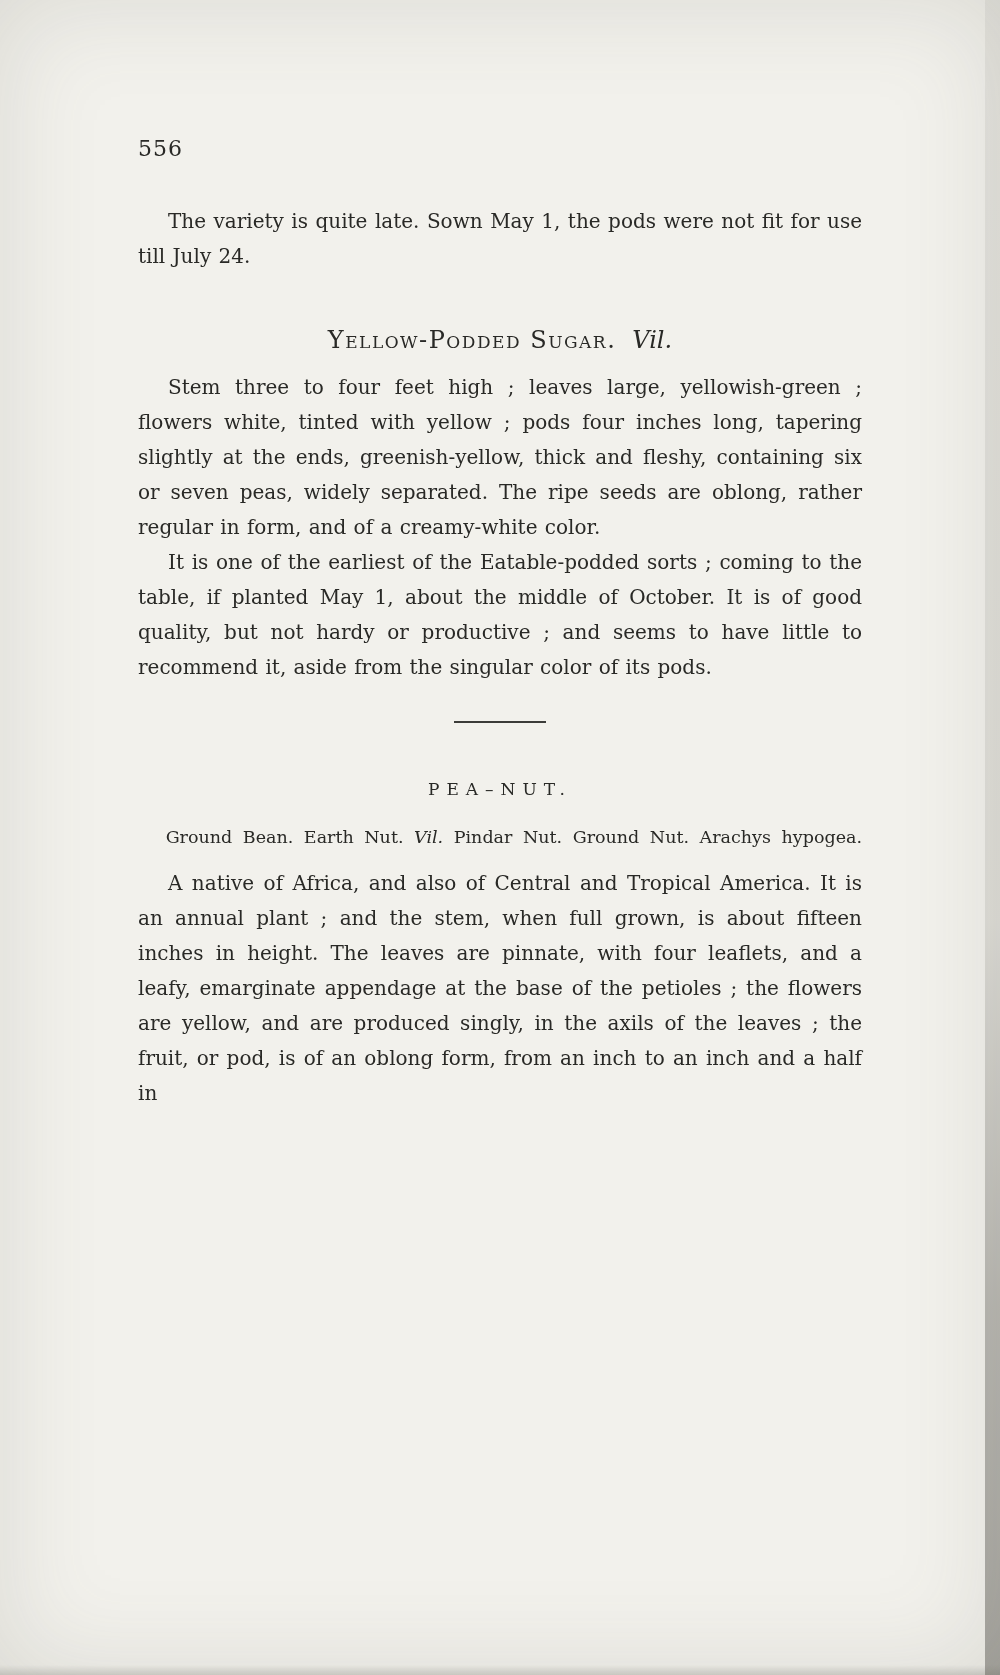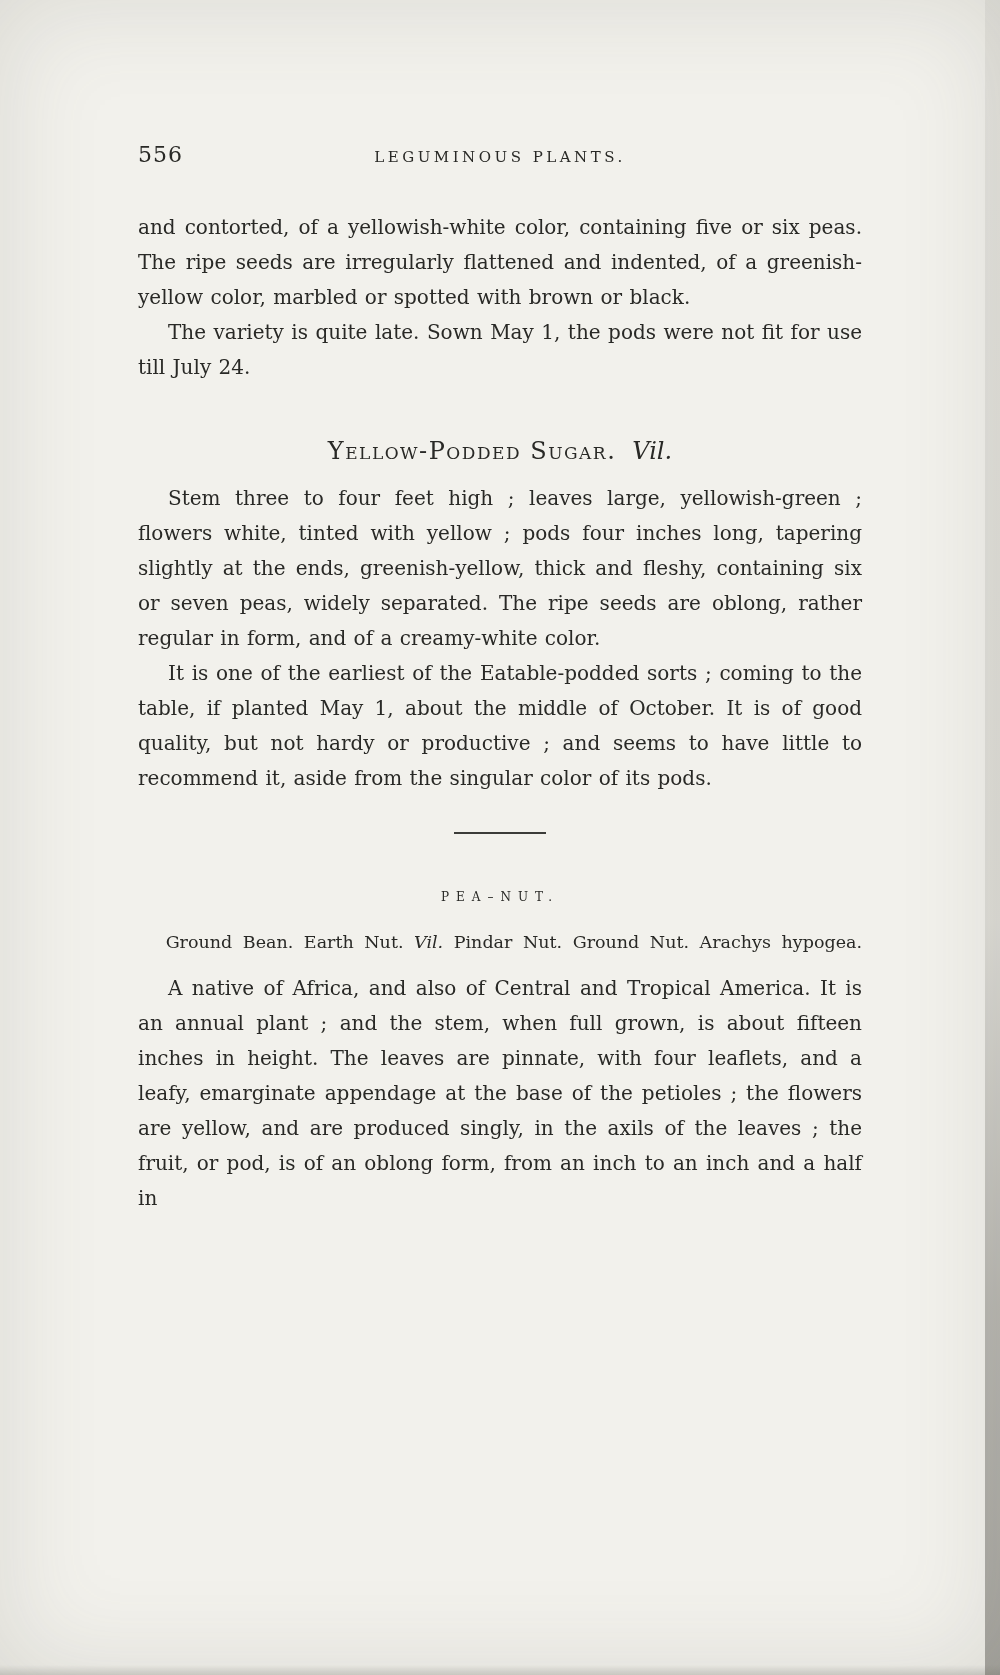--- a/index.html
+++ b/index.html
@@ -29,21 +29,21 @@
   }
   .scan-edge-bottom {
     position: absolute; left: 0; bottom: 0; width: 100%; height: 10px;
     background: linear-gradient(to bottom, rgba(110,108,100,0.0), rgba(110,108,100,0.25));
     pointer-events: none; z-index: 4;
   }
 
   .page {
     position: absolute;
     left: 138px;
-    top: 142px;
+    top: 136px;
     width: 724px;
   }
 
   .running-head { position: relative; height: 30px; margin-bottom: 38px; }
   .page-num {
     position: absolute; left: 0; top: 0;
     font-size: 22px; letter-spacing: 1px;
   }
   .head-title {
     display: block; text-align: center;
@@ -72,21 +72,21 @@
   .divider {
     width: 92px; height: 2px;
     background: #3c3c39;
     margin: 36px auto 56px auto;
   }
 
   .peanut-head {
     margin: 0 0 22px 0;
     text-align: center;
     font-weight: normal;
-    font-size: 12px;
+    font-size: 17px;
     letter-spacing: 7px;
   }
 
   .synonyms {
     text-align: right;
     text-indent: 0;
     font-size: 17.5px;
     line-height: 33px;
     word-spacing: 5px;
     margin-bottom: 12px;
@@ -97,24 +97,22 @@
 <body>
 
 <div class="vignette"></div>
 <div class="scan-edge-right"></div>
 <div class="scan-edge-bottom"></div>
 
 <div class="page">
 
   <header class="running-head">
     <span class="page-num">556</span>
-    <span class="head-title">LEGUMINOUS PLANTS.</span>
   </header>
 
-  <p class="noindent">and contorted, of a yellowish-white color, containing five or six peas.  The ripe seeds are irregularly flattened and indented, of a greenish-yellow color, marbled or spotted with brown or black.</p>
   <p class="indent">The variety is quite late.  Sown May 1, the pods were not fit for use till July 24.</p>
 
   <h2 class="section-head">
     <span class="sc">Yellow-Podded Sugar.</span><span class="src">Vil.</span>
   </h2>
 
   <p class="indent">Stem three to four feet high ; leaves large, yellowish-green ; flowers white, tinted with yellow ; pods four inches long, tapering slightly at the ends, greenish-yellow, thick and fleshy, containing six or seven peas, widely separated.  The ripe seeds are oblong, rather regular in form, and of a creamy-white color.</p>
   <p class="indent">It is one of the earliest of the Eatable-podded sorts ; coming to the table, if planted May 1, about the middle of October.  It is of good quality, but not hardy or productive ; and seems to have little to recommend it, aside from the singular color of its pods.</p>
 
   <div class="divider"></div>

